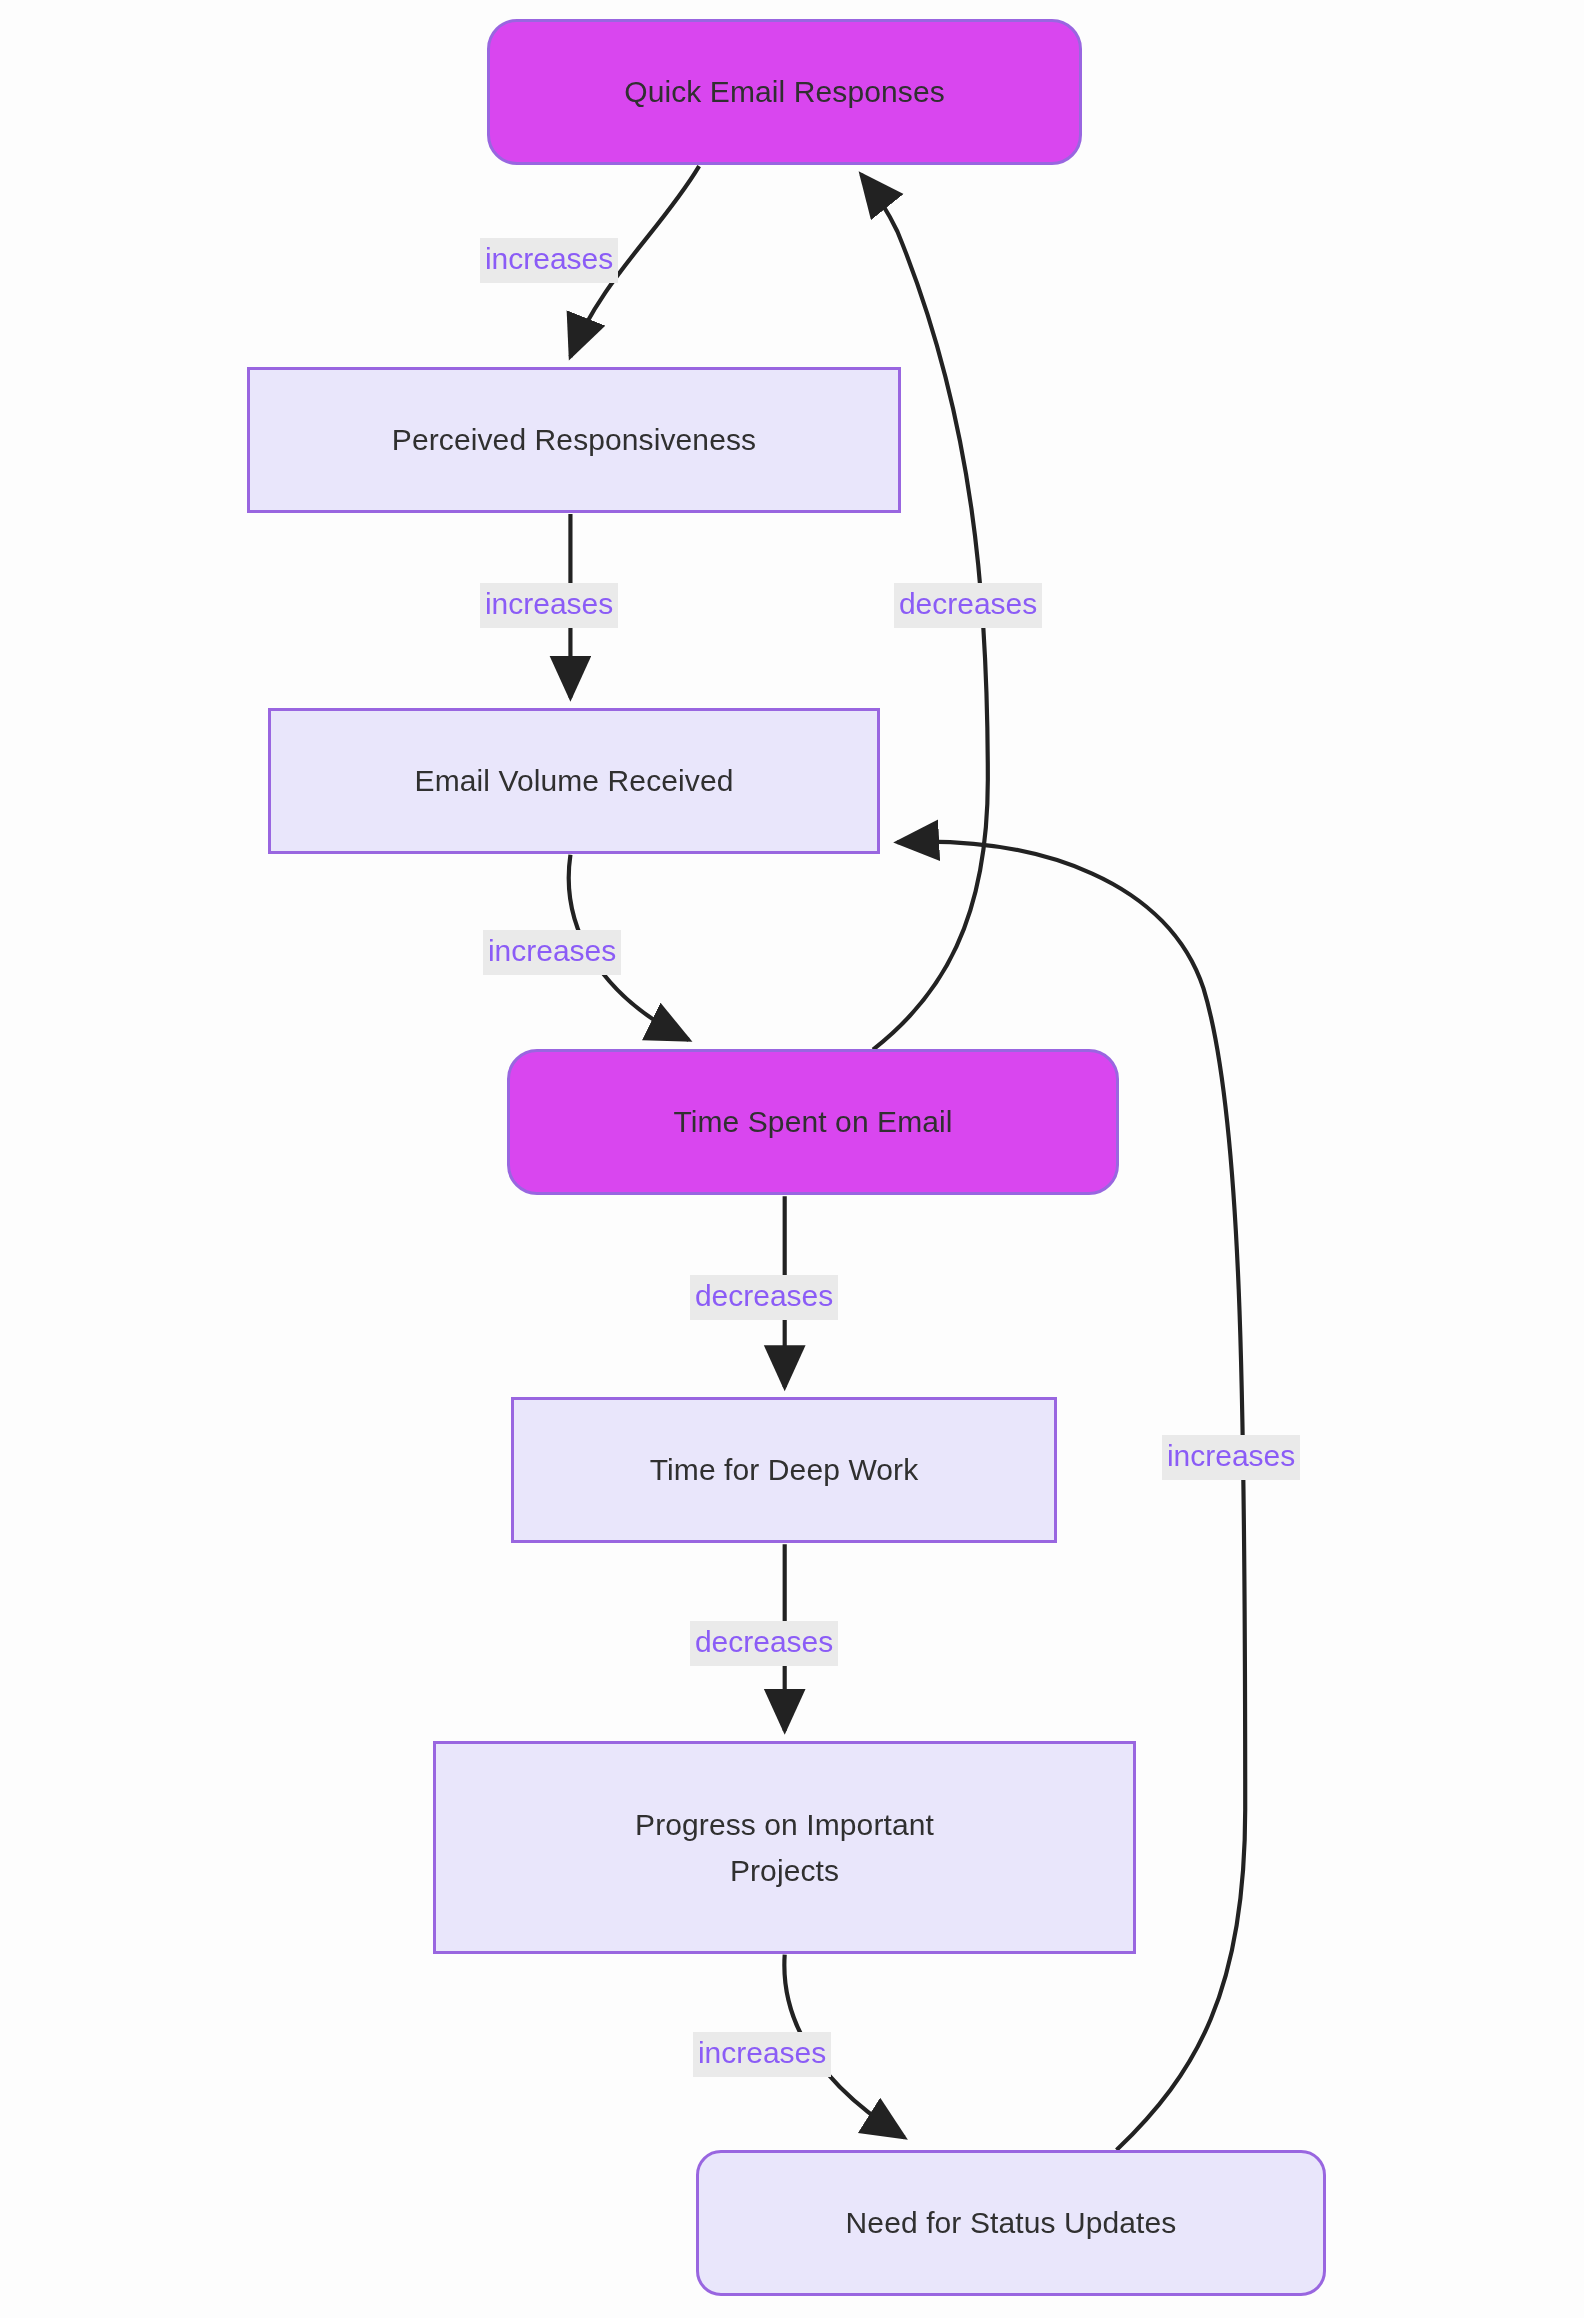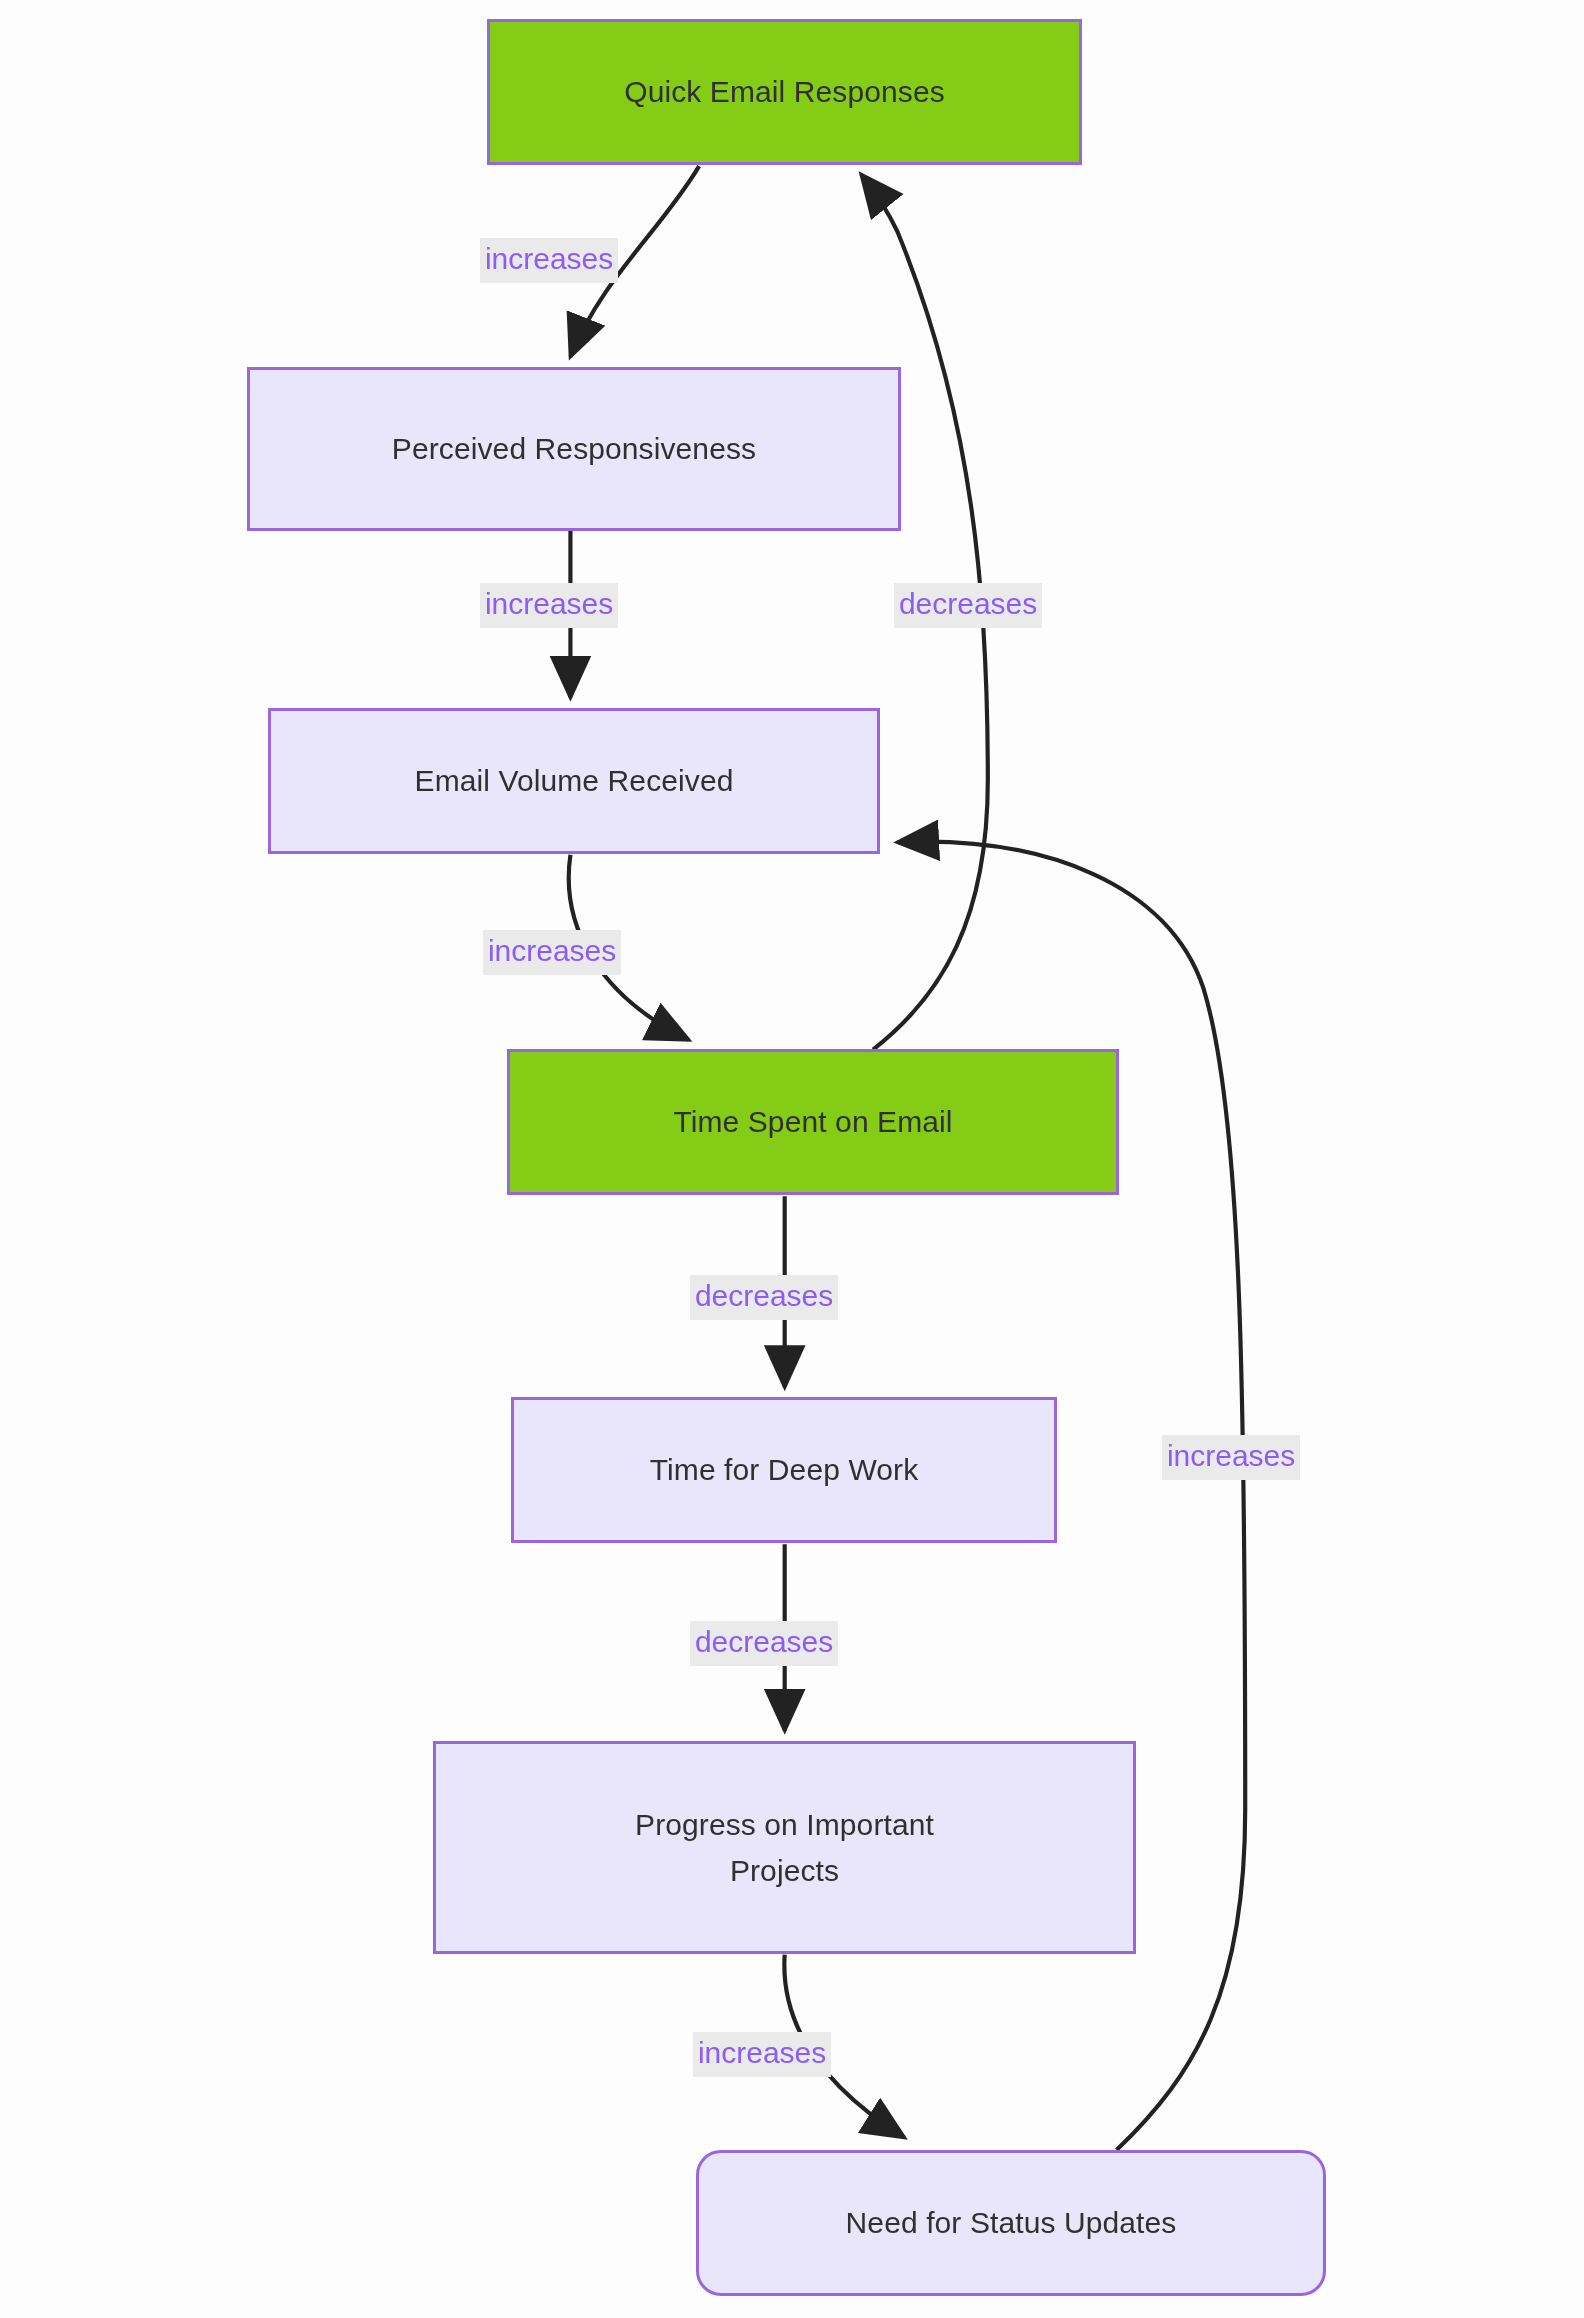--- a/index.html
+++ b/index.html
@@ -18,21 +18,21 @@
     box-sizing:border-box;
     border:3.5px solid #9966e0;
     display:flex;align-items:center;justify-content:center;
     text-align:center;
     color:#303030;
     font-size:30px;
     line-height:1.05;
     letter-spacing:0.1px;
     padding:0 15.3px;
   }
-  .node.pink{background:#84cc16;}
+  .node.pink{background:#d946ef;border-radius:30px;}
   .node.lav{background:#e9e6fb;}
   .node span{display:block;}
   .edge-label{
     position:absolute;
     background:#eaeaea;
     color:#8b5cf6;
     font-size:30px;
     line-height:1.0;
     padding:6.3px 4.9px 8.4px 4.9px;
     white-space:nowrap;
@@ -65,21 +65,21 @@
 
     <path d="M 1128,2809 C 1122,2900 1170,2990 1300,3072" fill="none" stroke="#222222" stroke-width="6" marker-end="url(#ah)"></path>
 
     <path d="M 1605,3090 C 1720,2980 1790,2860 1790,2600 C 1790,2000 1785,1600 1730,1420 C 1680,1270 1500,1200 1290,1210" fill="none" stroke="#222222" stroke-width="6" marker-end="url(#ah)"></path>
   </svg>
 
   <div class="node pink" style="left:487px;top:19px;width:595px;height:146px;">
     <span>Quick Email Responses</span>
   </div>
 
-  <div class="node lav" style="left:247px;top:367px;width:654px;height:164px;">
+  <div class="node lav" style="left:247px;top:367px;width:654px;height:146px;">
     <span>Perceived Responsiveness</span>
   </div>
 
   <div class="node lav" style="left:268px;top:708px;width:612px;height:146px;">
     <span>Email Volume Received</span>
   </div>
 
   <div class="node pink" style="left:507px;top:1049px;width:612px;height:146px;">
     <span>Time Spent on Email</span>
   </div>

